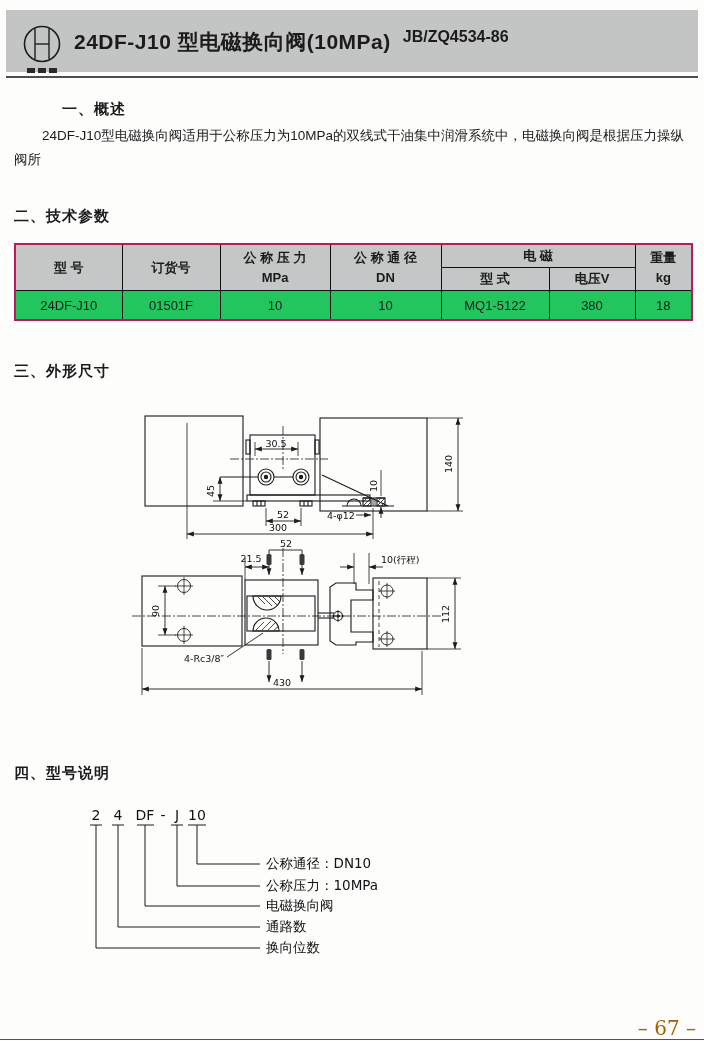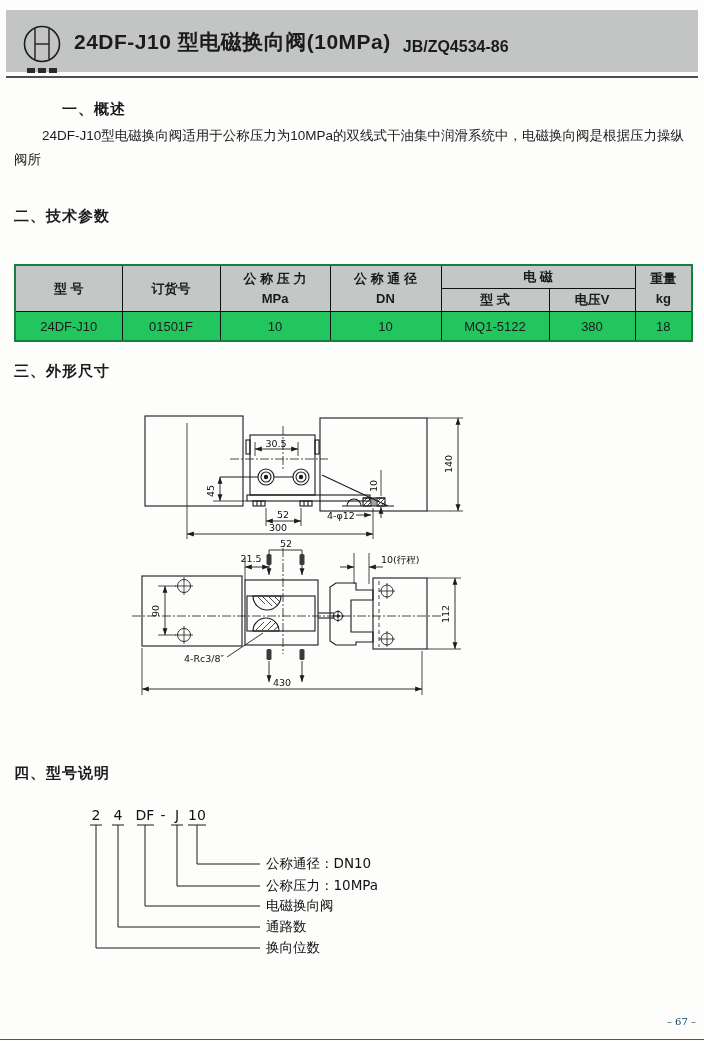--- a/index.html
+++ b/index.html
@@ -4,37 +4,37 @@
 <style>
   html,body{margin:0;padding:0;}
   body{
     width:704px;height:1041px;position:relative;background:#fdfdfc;
     font-family:"Liberation Sans","DejaVu Sans",sans-serif;color:#1b1b1b;
     overflow:hidden;
   }
   .header-bar{position:absolute;left:6px;top:10px;width:692px;height:62px;background:#c3c5c4;}
   .header-inner{position:absolute;left:14px;top:14px;display:flex;align-items:center;}
   .logo-svg{display:block;}
-  .title-wrap{position:absolute;left:74px;top:28px;display:flex;align-items:flex-end;white-space:nowrap;}
+  .title-wrap{position:absolute;left:74px;top:28px;display:flex;align-items:flex-start;white-space:nowrap;}
   .doc-title{font-size:21px;font-weight:bold;letter-spacing:0.5px;}
   .doc-standard{font-size:16px;font-weight:bold;margin-left:12px;}
   .header-rule{position:absolute;left:6px;top:76px;width:692px;height:2px;background:#4d4f4e;}
   .sec-heading{position:absolute;left:14px;font-size:15px;font-weight:bold;letter-spacing:1px;}
   .para{position:absolute;left:14px;top:124px;width:678px;font-size:13.5px;line-height:24px;}
   .para .l1{text-indent:28px;}
   table.spec{
     position:absolute;left:14px;top:243px;border-collapse:collapse;table-layout:fixed;
     font-size:13px;text-align:center;
   }
   table.spec th,table.spec td{border:1px solid #111;padding:0;}
-  table.spec{border:2px solid #15803d;margin-top:21px;}
+  table.spec{border:2px solid #be185d;}
   table.spec th{background:#c3c7c5;font-weight:bold;}
   table.spec td{background:#22c55e;height:28px;}
   .hcell{line-height:20px;}
-  .pg-num{position:absolute;right:8px;top:1016px;font-family:"DejaVu Serif",serif;font-size:10px;color:#0c4a6e;}
+  .pg-num{position:absolute;right:8px;top:1016px;font-family:"DejaVu Serif",serif;font-size:20px;color:#a16207;}
   .bottom-rule{position:absolute;left:0;top:1039px;width:704px;height:1px;background:#555;}
   svg text{font-family:"DejaVu Sans",sans-serif;}
   .dwg{position:absolute;left:130px;top:398px;}
   .model-svg{position:absolute;left:80px;top:798px;}
 </style>
 </head>
 <body>
 
 <div class="header-bar">
   <div class="header-inner">

